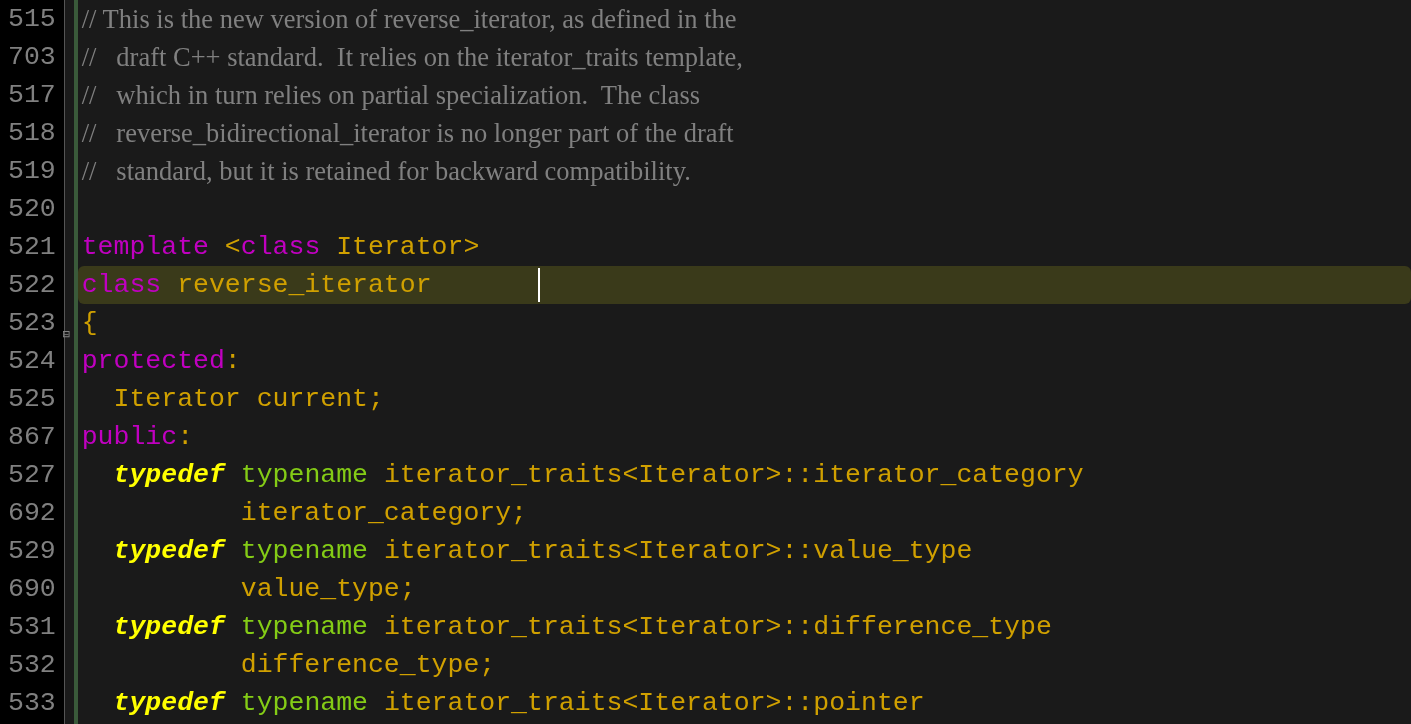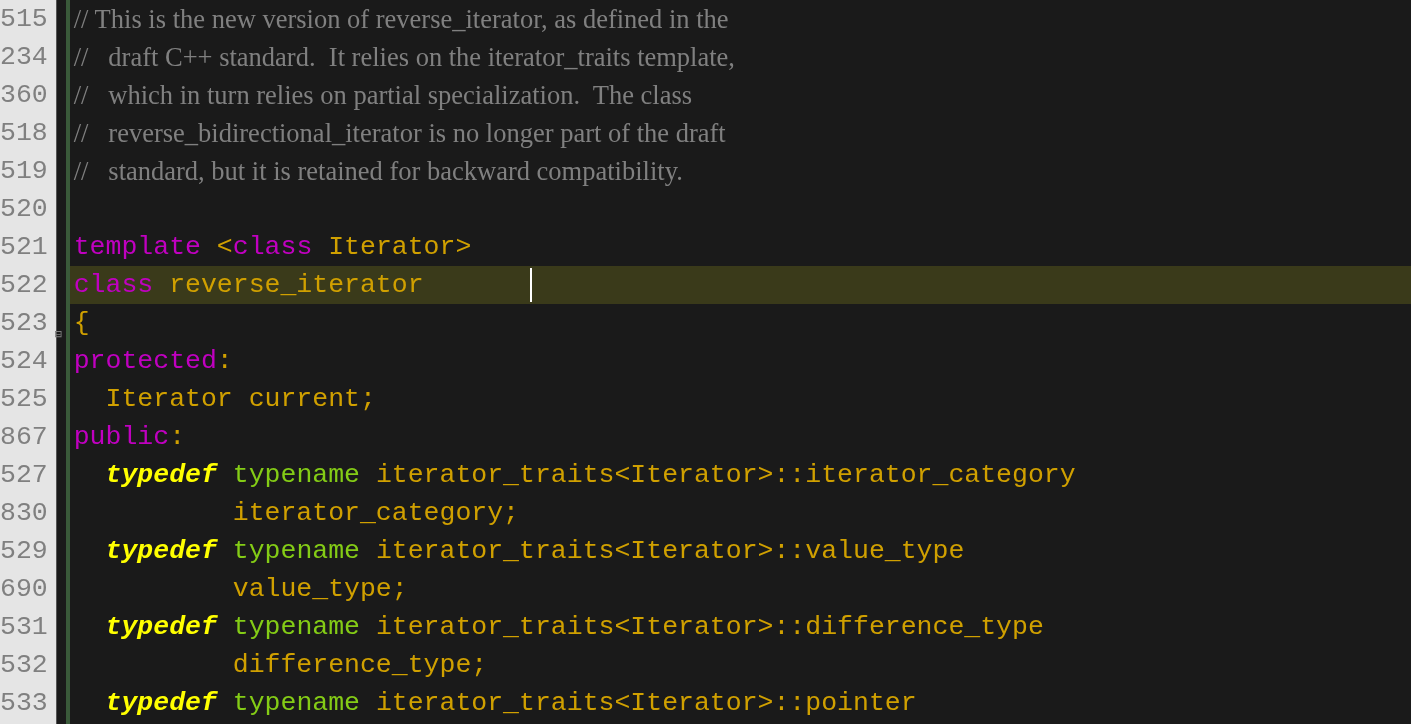--- a/index.html
+++ b/index.html
@@ -14,24 +14,25 @@
     line-height: 38px;
     width: 1411px;
     height: 724px;
     overflow: hidden;
   }
   .editor {
     display: flex;
     height: 100%;
   }
   .gutter {
-    background: #e5e5e5;
+    background: #000000;
     color: #808080;
     text-align: right;
     padding-right: 8px;
+    padding-left: 8px;
     flex-shrink: 0;
     user-select: none;
   }
   .gutter-line {
     height: 38px;
     line-height: 38px;
   }
   .fold-column {
     width: 10px;
     background: #1a1a1a;
@@ -59,52 +60,53 @@
     white-space: pre;
   }
   .code-line {
     height: 38px;
     line-height: 38px;
     padding-left: 4px;
     color: #d0a000;
   }
   .code-line.current {
     background: #3a3a1a;
+    border-radius: 6px;
   }
   .tok-comment { color: #808080; font-family: Liberation Serif, serif; }
   .tok-keyword { color: #c000c0; font-family: Liberation Mono, monospace; }
   .tok-typedef { color: #ffff00; font-weight: bold; font-style: italic; }
   .tok-typename { color: #84cc16; }
   .tok-ident { color: #d0a000; }
   .caret {
     position: absolute;
     width: 2px;
     height: 34px;
     background: #ffffff;
   }
 </style>
 </head>
 <body>
 
 <div class="editor">
   <div class="gutter" id="gutter">
       <div class="gutter-line">515</div>
-      <div class="gutter-line">234</div>
-      <div class="gutter-line">360</div>
+      <div class="gutter-line">703</div>
+      <div class="gutter-line">517</div>
       <div class="gutter-line">518</div>
       <div class="gutter-line">519</div>
       <div class="gutter-line">520</div>
       <div class="gutter-line">521</div>
       <div class="gutter-line">522</div>
       <div class="gutter-line">523</div>
       <div class="gutter-line">524</div>
       <div class="gutter-line">525</div>
       <div class="gutter-line">867</div>
       <div class="gutter-line">527</div>
-      <div class="gutter-line">830</div>
+      <div class="gutter-line">692</div>
       <div class="gutter-line">529</div>
       <div class="gutter-line">690</div>
       <div class="gutter-line">531</div>
       <div class="gutter-line">532</div>
       <div class="gutter-line">533</div>
     </div>
   <div class="fold-column" id="fold-col">
       <div class="fold-marker" style="top: 316px;">⊟</div>
     </div>
   <div class="margin-line"></div>

